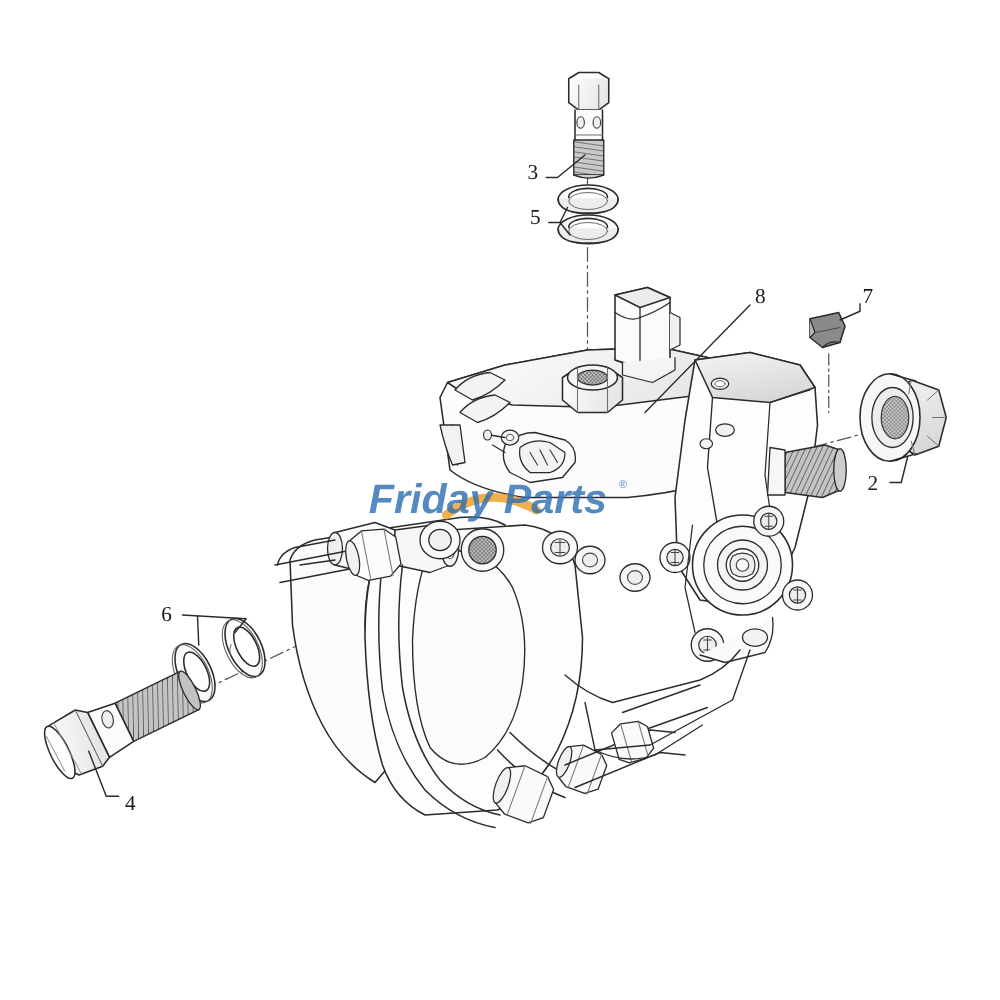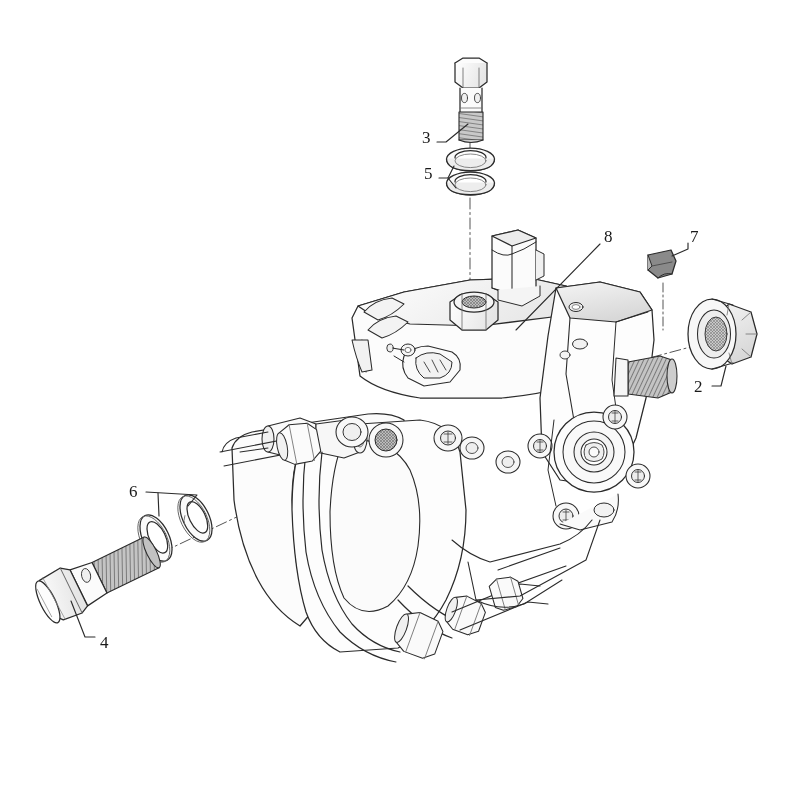--- a/index.html
+++ b/index.html
@@ -344,20 +344,29 @@
         <path d="M468 562 L476 600 L520 596 L586 560 L600 520" fill="none" stroke="#2b2b2b" stroke-width="1.1"></path>
         <path d="M476 600 Q500 612 524 604 L562 580" fill="none" stroke="#2b2b2b" stroke-width="1.05"></path>
 
       </g>
 
       <path d="M600 244 L516 330" stroke="#2b2b2b" stroke-width="1.1"></path>
 
     </g>
   </svg>
 
+  <div id="watermark">
+    <svg viewBox="0 0 215 46" width="215" height="46">
+
+      <path d="M62 34 Q96 8 134 30" fill="none" stroke="#f0a22e" stroke-width="7" stroke-linecap="round" opacity="0.85"></path>
+      <text x="0" y="32" font-family="Liberation Sans, sans-serif" font-size="33" font-weight="bold" font-style="italic" fill="#2f6fb5" opacity="0.82">Friday</text>
+      <text x="108" y="32" font-family="Liberation Sans, sans-serif" font-size="33" font-weight="bold" font-style="italic" fill="#2f6fb5" opacity="0.82">Parts</text>
+      <text x="200" y="12" font-family="Liberation Sans, sans-serif" font-size="9" fill="#2f6fb5" opacity="0.8">®</text>
+    </svg>
+  </div>
 
   <div class="callout" style="left:694px; top:378px;">2</div>
 
   <div class="callout" style="left:422px; top:129px;">3</div>
 
   <div class="callout" style="left:100px; top:634px;">4</div>
 
   <div class="callout" style="left:424px; top:165px;">5</div>
 
   <div class="callout" style="left:129px; top:483px;">6</div>

